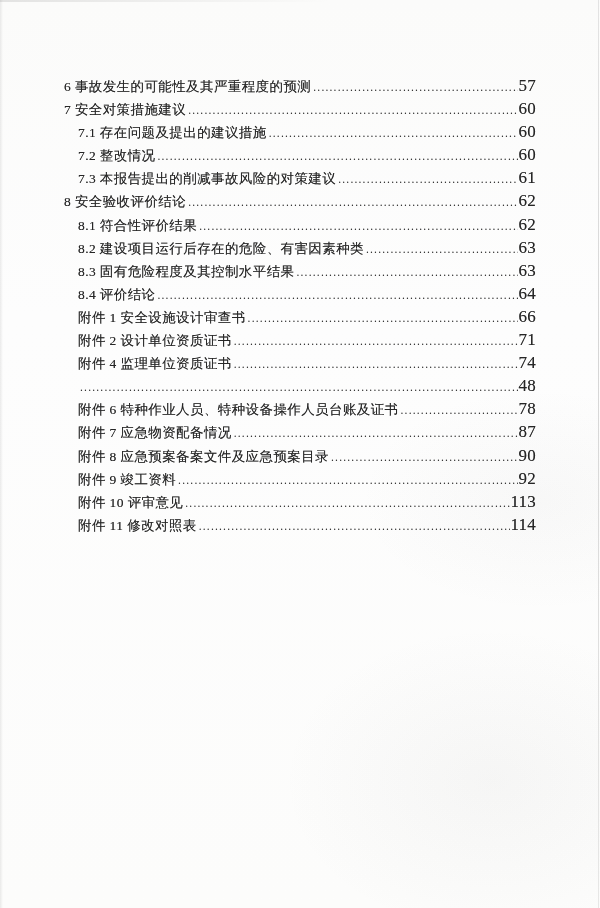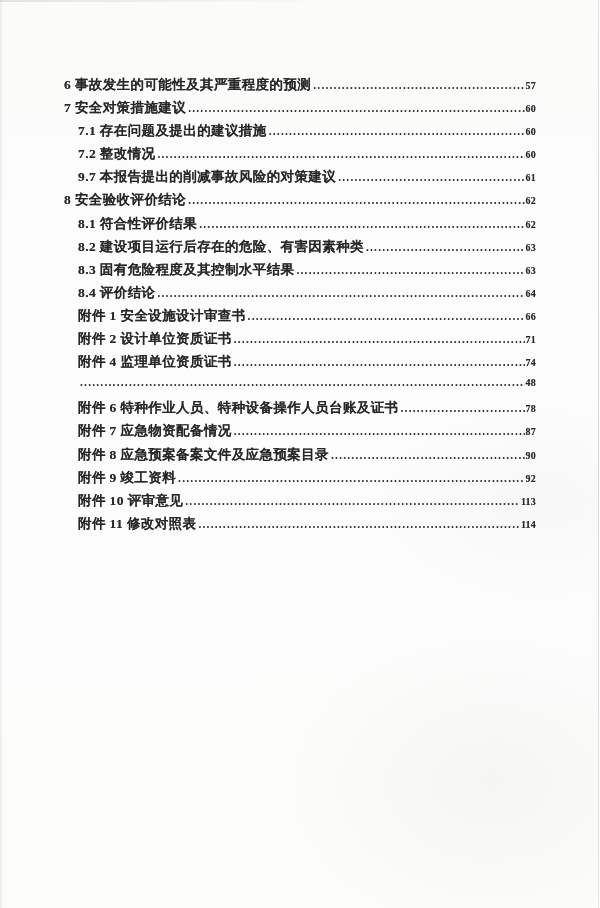--- a/index.html
+++ b/index.html
@@ -33,21 +33,21 @@
     position: absolute;
     left: 64px;
     top: 76px;
     width: 472px;
     color: #232323;
   }
   .toc-row {
     display: flex;
     align-items: baseline;
     height: 23.1px;
-    font-weight: 700;
+    font-weight: 400;
     color: #262626;
     text-align: right;
   }
   .toc-row.lvl1 { padding-left: 14px; }
   .toc-label {
     white-space: nowrap;
     font-size: 13.5px;
     letter-spacing: 0.4px;
     text-shadow: 0 0 0.4px rgba(40,40,40,0.55);
   }
@@ -58,21 +58,21 @@
     font-size: 11.5px;
     letter-spacing: 1.2px;
     margin: 0 1px 0 2px;
     color: #2e2e2e;
   }
   .leader::after {
     content: "......................................................................................................................................................................";
   }
   .toc-page {
     white-space: nowrap;
-    font-size: 10px;
+    font-size: 17px;
     letter-spacing: 0.2px;
     text-shadow: 0 0 0.4px rgba(40,40,40,0.5);
   }
 </style>
 </head>
 <body>
 
 <div class="photo">
   <div class="edge-top"></div>
   <div class="edge-left"></div>
@@ -93,21 +93,21 @@
       <span class="toc-label">7.1 存在问题及提出的建议措施</span>
       <span class="leader"></span>
       <span class="toc-page">60</span>
     </div>
       <div class="toc-row lvl1">
       <span class="toc-label">7.2 整改情况</span>
       <span class="leader"></span>
       <span class="toc-page">60</span>
     </div>
       <div class="toc-row lvl1">
-      <span class="toc-label">9.7 本报告提出的削减事故风险的对策建议</span>
+      <span class="toc-label">7.3 本报告提出的削减事故风险的对策建议</span>
       <span class="leader"></span>
       <span class="toc-page">61</span>
     </div>
       <div class="toc-row lvl0">
       <span class="toc-label">8 安全验收评价结论</span>
       <span class="leader"></span>
       <span class="toc-page">62</span>
     </div>
       <div class="toc-row lvl1">
       <span class="toc-label">8.1 符合性评价结果</span>

